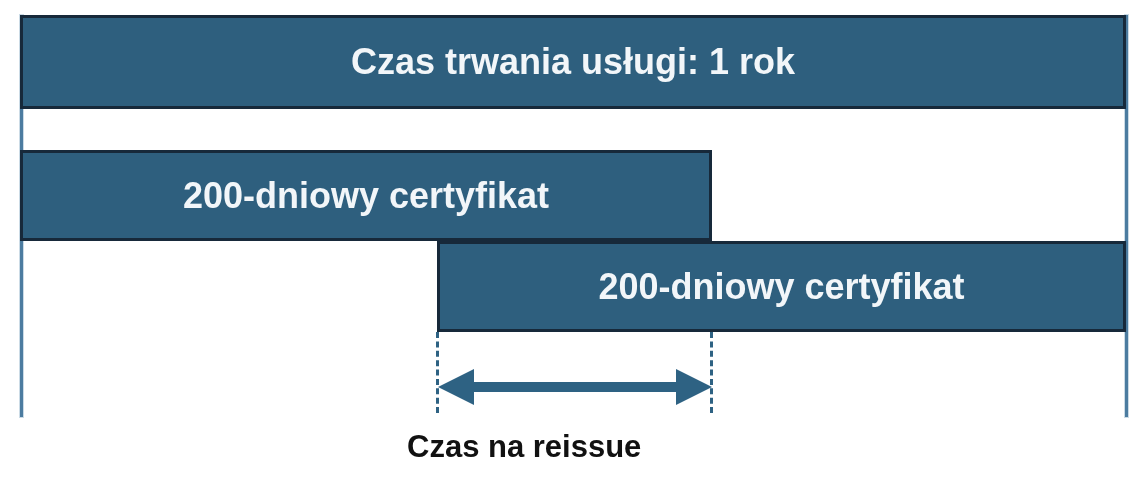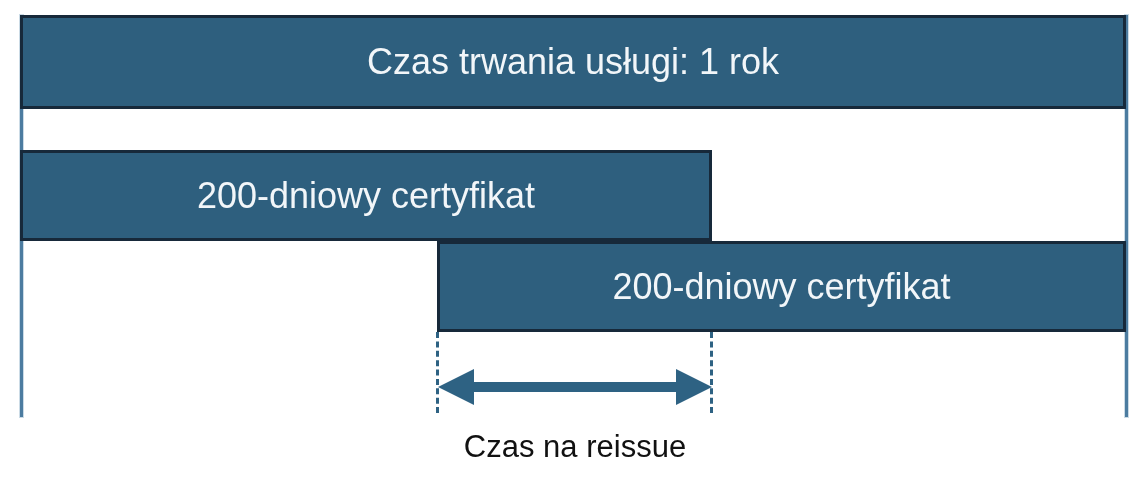--- a/index.html
+++ b/index.html
@@ -14,20 +14,21 @@
   html, body { margin: 0; padding: 0; background: #ffffff; }
   body {
     width: 1146px; height: 484px;
     font-family: "Liberation Sans", sans-serif;
   }
   .canvas {
     position: relative;
     width: 1146px; height: 484px;
     background: #ffffff;
     overflow: hidden;
+    font-weight: bold;
   }
   .guide {
     position: absolute;
     top: 15px; height: 402px; width: 3px;
     background: var(--guide-line);
     box-shadow: 0 0 0 1px rgba(160,190,210,0.55);
   }
   .guide-left  { left: 20px; }
   .guide-right { left: 1125px; }
   .bar {
@@ -53,21 +54,20 @@
   .arrow-svg {
     position: absolute;
     left: 438px; top: 368px;
     width: 274px; height: 38px;
     display: block;
   }
   .arrow-svg path { fill: var(--accent); }
   .caption {
     position: absolute;
     left: 407px; top: 431px; width: 336px;
-    text-align: center;
     font-size: 31px;
     color: var(--caption-text);
     line-height: 1;
     white-space: nowrap;
   }
 </style>
 </head>
 <body>
 
 <div class="canvas">

